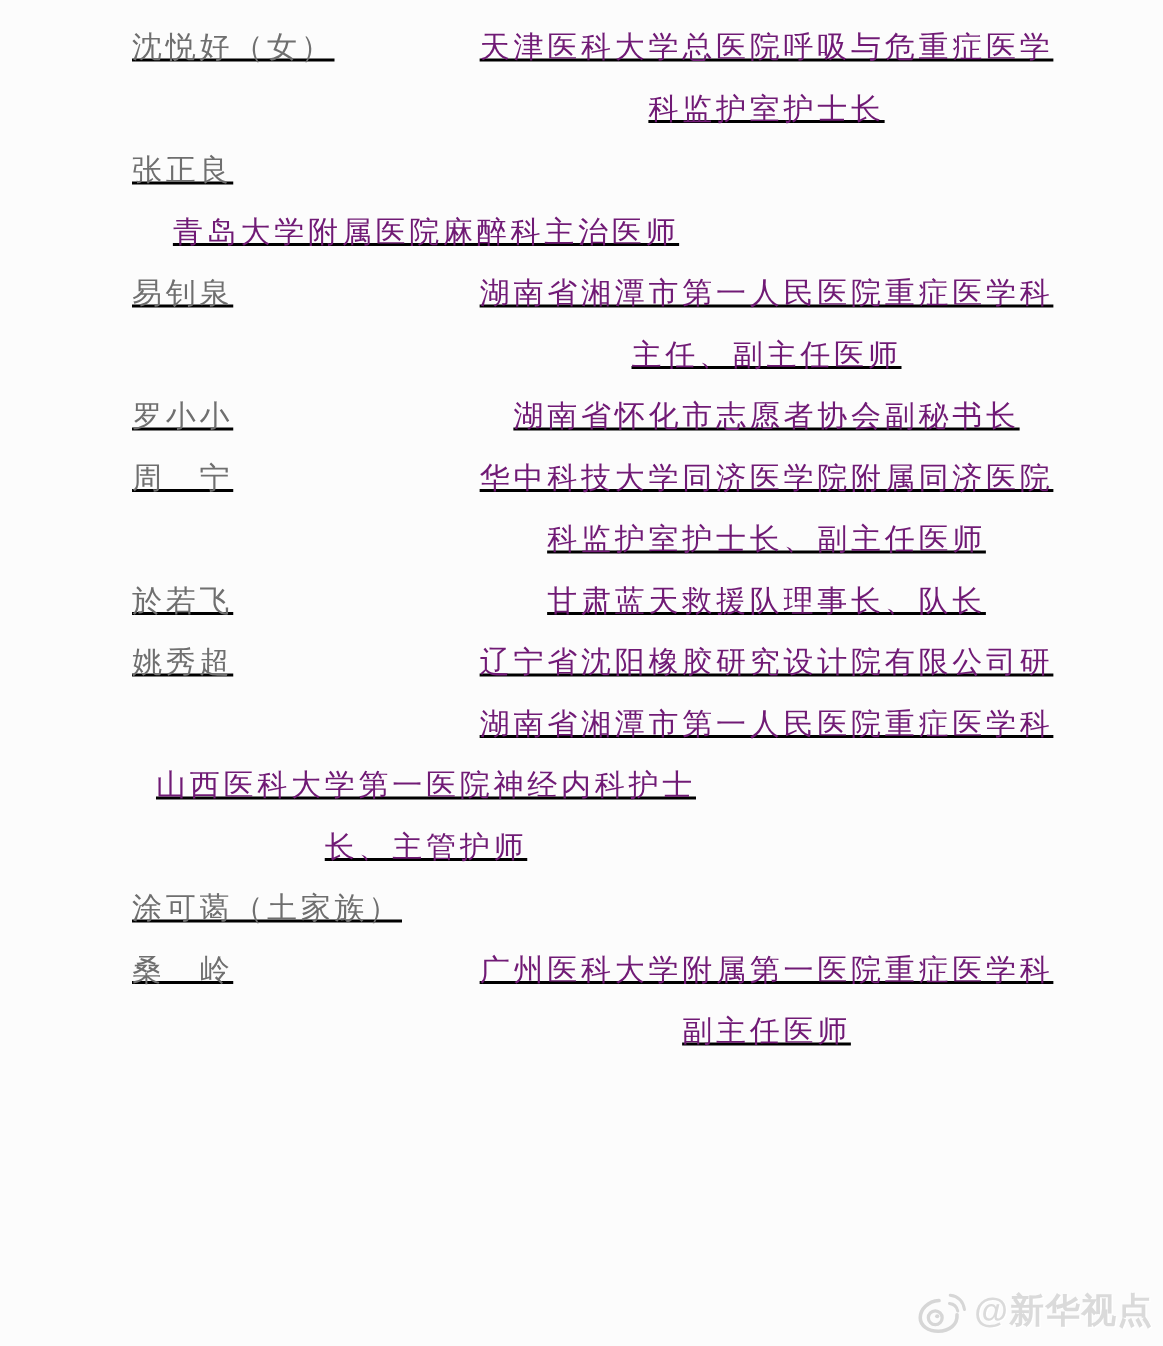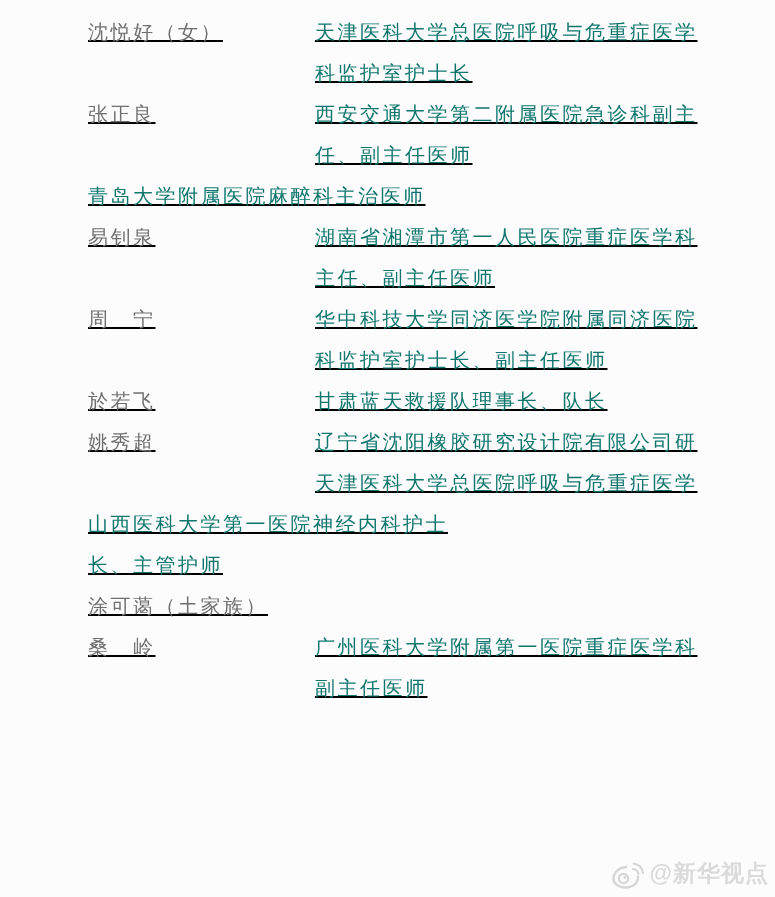--- a/index.html
+++ b/index.html
@@ -33,22 +33,23 @@
     letter-spacing: 2.5px;
     color: #6f6f6f;
     white-space: nowrap;
   }
   .title {
     width: 392px;
     flex: 0 0 392px;
     font-size: 20px;
     line-height: 41px;
     letter-spacing: 2.5px;
-    color: #0f766e;
+    color: #701a75;
     white-space: pre-line;
+    text-align: center;
   }
   .watermark {
     position: absolute;
     right: 6px;
     bottom: 8px;
     display: flex;
     align-items: center;
     gap: 5px;
     pointer-events: none;
   }
@@ -70,51 +71,53 @@
 <div class="page">
 
   <div class="row">
     <div class="name">沈悦好（女）</div>
     <div class="title">天津医科大学总医院呼吸与危重症医学
 科监护室护士长</div>
   </div>
 
   <div class="row">
     <div class="name">张正良</div>
-    <div class="title">西安交通大学第二附属医院急诊科副主
-任、副主任医师</div>
   </div>
 
   <div class="row">
     <div class="title">青岛大学附属医院麻醉科主治医师</div>
   </div>
 
   <div class="row">
     <div class="name">易钊泉</div>
     <div class="title">湖南省湘潭市第一人民医院重症医学科
 主任、副主任医师</div>
   </div>
 
+  <div class="row">
+    <div class="name">罗小小</div>
+    <div class="title">湖南省怀化市志愿者协会副秘书长</div>
+  </div>
 
   <div class="row">
     <div class="name">周　宁</div>
     <div class="title">华中科技大学同济医学院附属同济医院
 科监护室护士长、副主任医师</div>
   </div>
 
   <div class="row">
     <div class="name">於若飞</div>
     <div class="title">甘肃蓝天救援队理事长、队长</div>
   </div>
 
 
   <div class="row">
     <div class="name">姚秀超</div>
     <div class="title">辽宁省沈阳橡胶研究设计院有限公司研
-天津医科大学总医院呼吸与危重症医学</div>
+湖南省湘潭市第一人民医院重症医学科</div>
   </div>
 
   <div class="row">
     <div class="title">山西医科大学第一医院神经内科护士
 长、主管护师</div>
   </div>
 
   <div class="row">
     <div class="name">涂可蔼（土家族）</div>
   </div>

